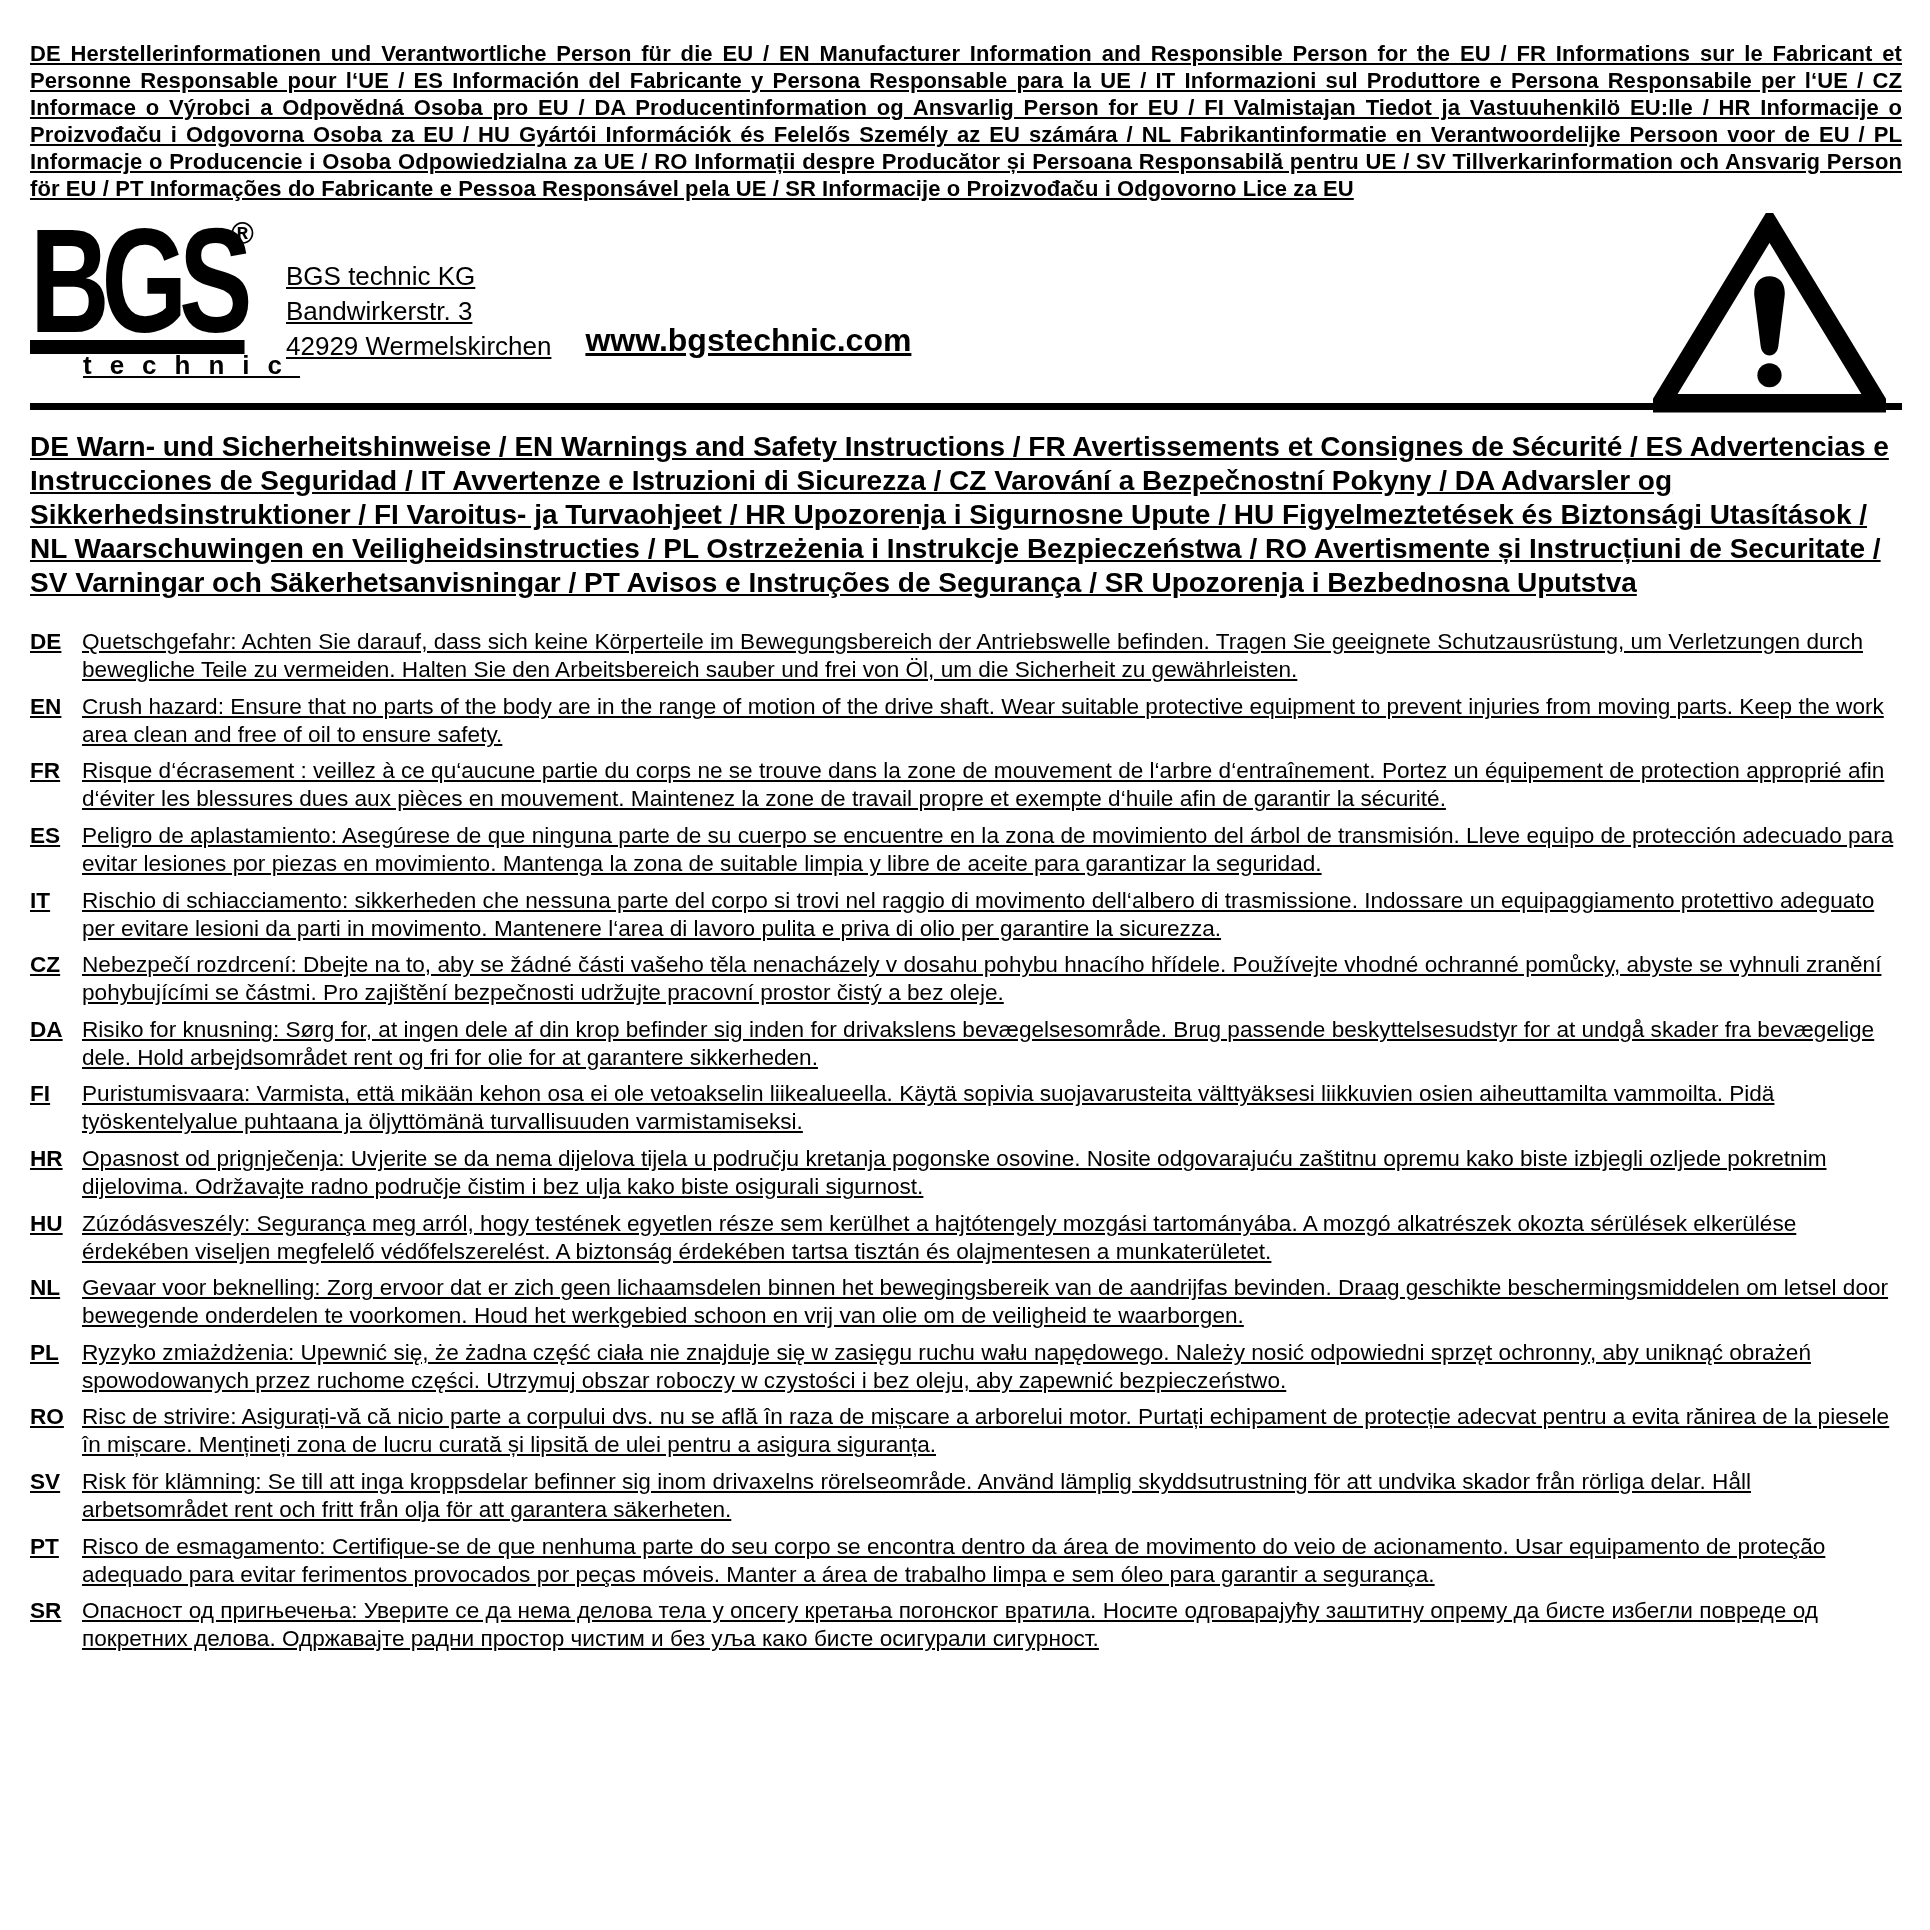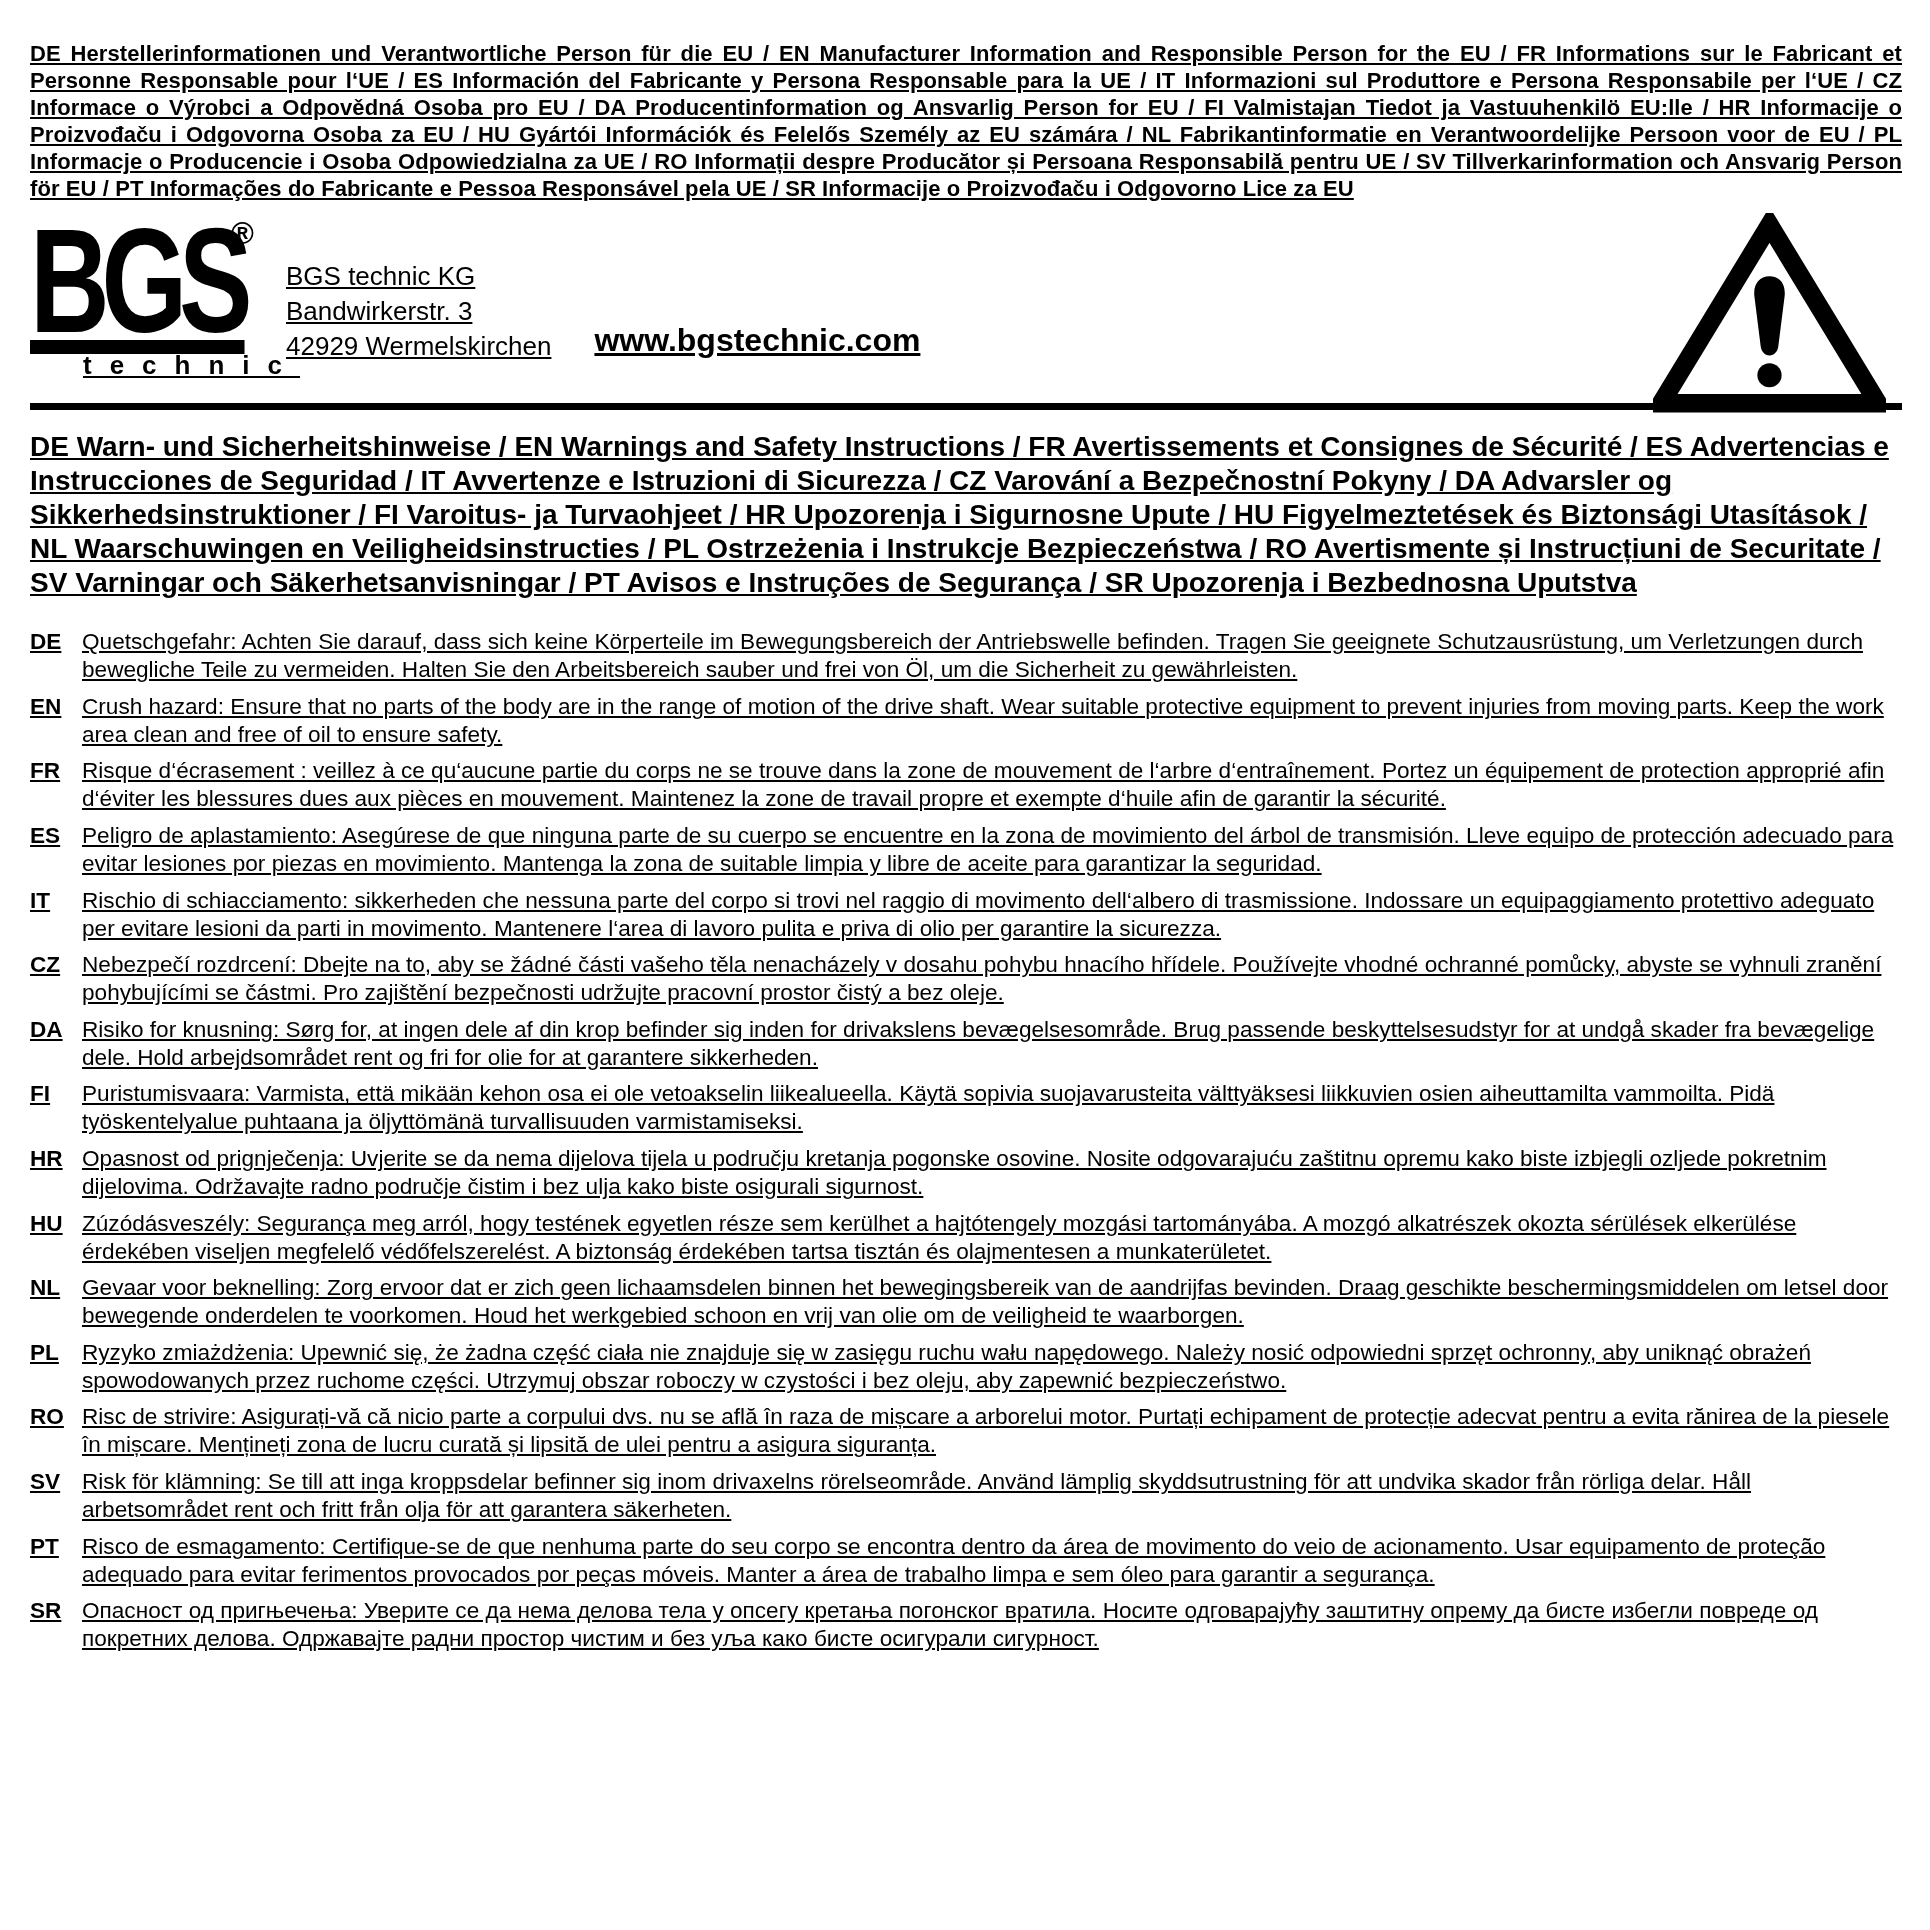--- a/index.html
+++ b/index.html
@@ -41,21 +41,21 @@
   .logo-technic {
     font-weight:bold;
     font-size:26px;
     letter-spacing:18px;
     margin-top:11px;
     margin-left:53px;
     white-space:nowrap;
   }
   .addr-block { margin-left:11px; margin-top:37px; font-size:26px; line-height:35px; white-space:nowrap; }
   .contact-block { margin-left:67px; margin-top:37px; font-size:26px; line-height:35px; white-space:nowrap; }
-  .website { margin-left:43px; margin-top:100px; font-weight:bold; font-size:32px; white-space:nowrap; }
+  .website { margin-left:34px; margin-top:100px; font-weight:bold; font-size:32px; white-space:nowrap; }
   .triangle-wrap { margin-left:auto; margin-top:-9.3px; margin-right:15.6px; }
   .divider { height:7.8px; background:#000000; margin-top:12.5px; }
   .safety-heading {
     font-weight:bold;
     font-size:28px;
     line-height:34px;
     text-align:left;
     margin-top:20px;
   }
   .safety-list { margin-top:28px; }

